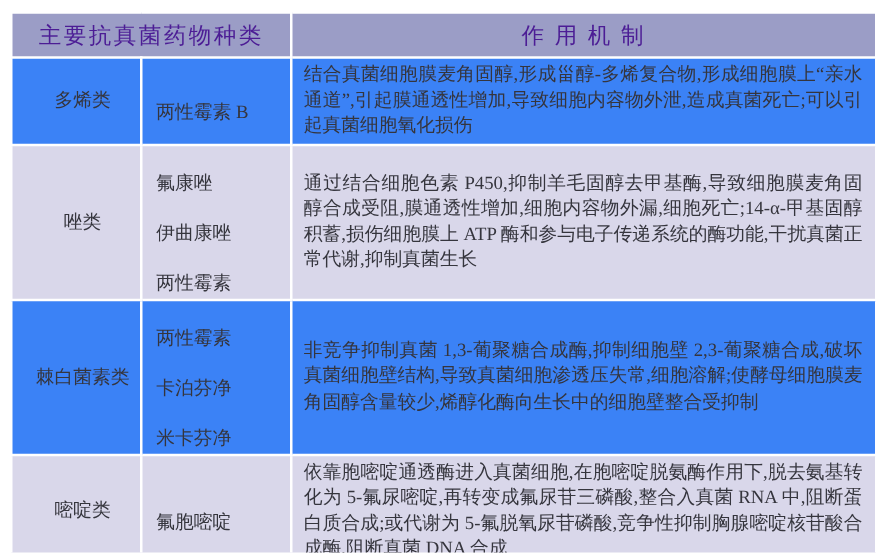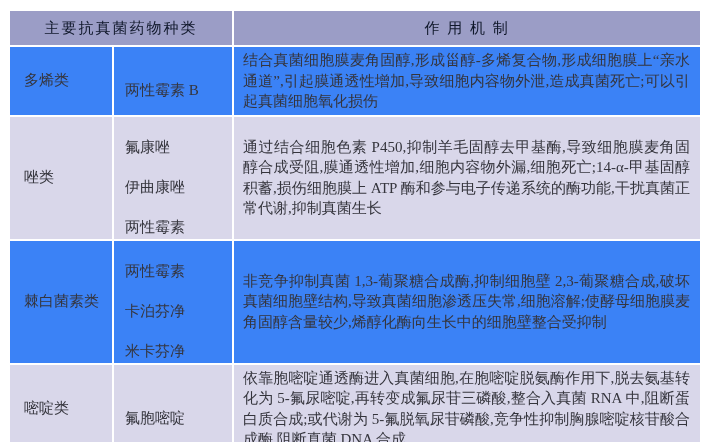--- a/index.html
+++ b/index.html
@@ -14,38 +14,38 @@
     table-layout:fixed;
     width:692px;
   }
   col.c-category{width:104px;}
   col.c-drugs{width:120px;}
   col.c-mechanism{width:468px;}
   th,td{border:2px solid #ffffff;vertical-align:middle;}
   thead th{
     height:32px;
     background:#9b9dc6;
-    color:#0f172a;
+    color:#4c1d95;
     font-weight:normal;
-    font-size:15px;
+    font-size:18px;
     letter-spacing:2px;
     text-align:center;
   }
   tbody tr.row-light td{background:#3b82f6;}
   tbody tr.row-dark td{background:#d9d7ea;}
   tbody tr:nth-child(1){height:65px;}
   tbody tr:nth-child(2){height:87px;}
   tbody tr:nth-child(3){height:74px;}
   tbody tr:nth-child(4){height:82px;}
   tbody tr:nth-child(5){height:64px;}
   td.cell-category{
     font-size:15px;
     padding-left:14px;
     padding-right:4px;
-    text-align:left;
+    text-align:center;
     margin-top:34px;
   }
   td.cell-drugs{
     font-size:15px;
     padding-left:11px;
     padding-right:4px;
     text-align:left;
   }
   td.cell-drugs .drug-line{line-height:21px;margin-top:19px;}
   td.cell-mechanism{

